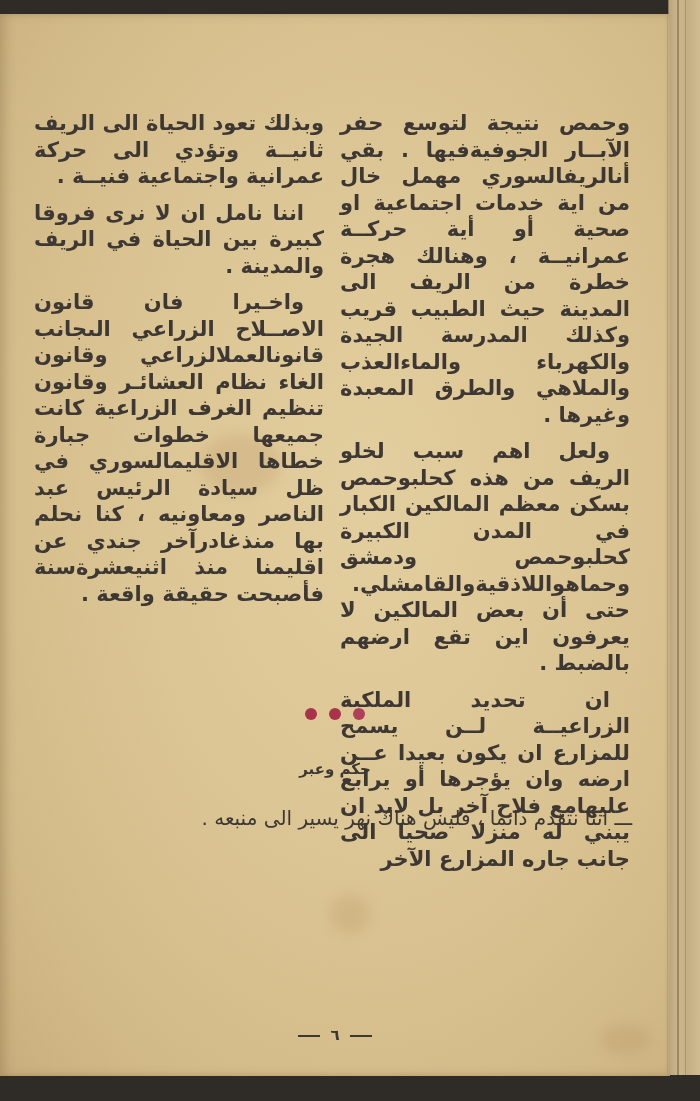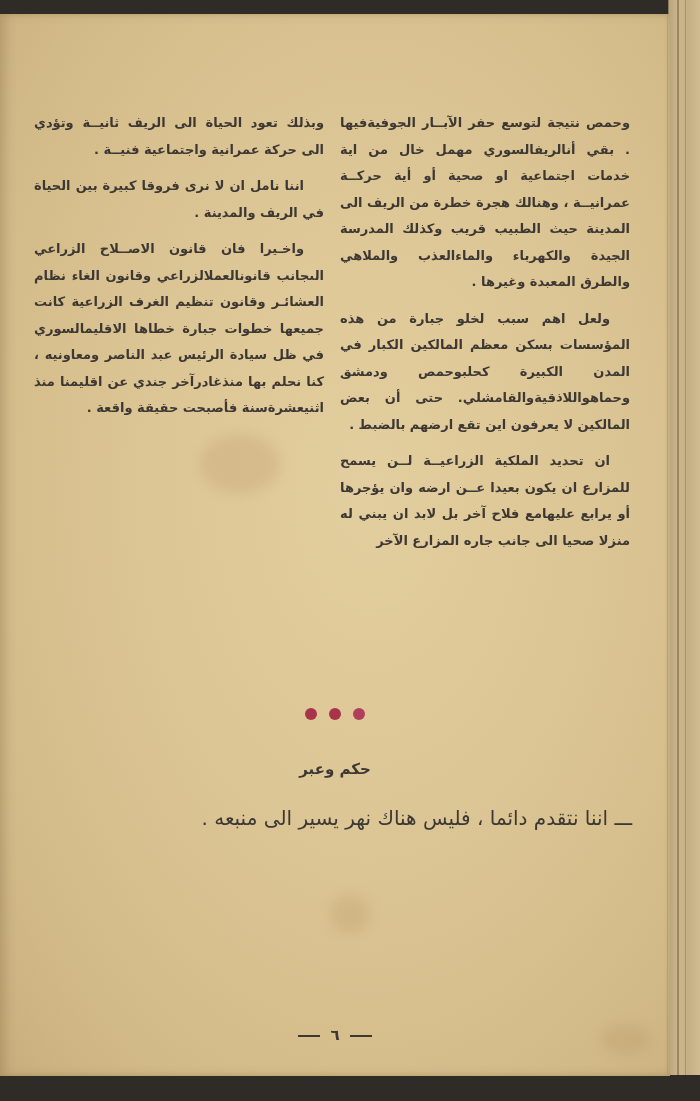--- a/index.html
+++ b/index.html
@@ -59,21 +59,21 @@
       width: 1px;
       height: 1062px;
       background: #b5a077;
     }
     .col {
       position: absolute;
       top: 96px;
       width: 290px;
       font-family: "DejaVu Sans", sans-serif;
       font-weight: bold;
-      font-size: 13px;
+      font-size: 21px;
       line-height: 26.5px;
       text-align: justify;
       text-align-last: right;
       color: #3d3833;
     }
     .col-right { right: 40px; }
     .col-left { right: 346px; }
     .col p {
       margin: 0 0 10px 0;
     }
@@ -156,21 +156,21 @@
   </div>
 
   <div class="page">
     <div class="inner-border"></div>
     <div class="stain" style="left:200px; top:420px; width:80px; height:60px;"></div>
     <div class="stain" style="left:330px; top:880px; width:40px; height:40px;"></div>
     <div class="stain" style="left:600px; top:1010px; width:50px; height:30px;"></div>
 
     <div class="col col-right">
       <p>وحمص نتيجة لتوسع حفر الآبــار الجوفيةفيها . بقي أنالريفالسوري مهمل خال من اية خدمات اجتماعية او صحية أو أية حركــة عمرانيــة ، وهنالك هجرة خطرة من الريف الى المدينة حيث الطبيب قريب وكذلك المدرسة الجيدة والكهرباء والماءالعذب والملاهي والطرق المعبدة وغيرها .</p>
-      <p class="indent">ولعل اهم سبب لخلو جبارة من هذه المؤسسات بسكن معظم المالكين الكبار في المدن الكبيرة كحلبوحمص ودمشق وحماهواللاذقيةوالقامشلي. حتى أن بعض المالكين لا يعرفون اين تقع ارضهم بالضبط .</p>
+      <p class="indent">ولعل اهم سبب لخلو الريف من هذه كحلبوحمص بسكن معظم المالكين الكبار في المدن الكبيرة كحلبوحمص ودمشق وحماهواللاذقيةوالقامشلي. حتى أن بعض المالكين لا يعرفون اين تقع ارضهم بالضبط .</p>
       <p class="indent">ان تحديد الملكية الزراعيــة لــن يسمح للمزارع ان يكون بعيدا عــن ارضه وان يؤجرها أو يرابع عليهامع فلاح آخر بل لابد ان يبني له منزلا صحيا الى جانب جاره المزارع الآخر</p>
     </div>
 
     <div class="col col-left">
       <p>وبذلك تعود الحياة الى الريف ثانيــة وتؤدي الى حركة عمرانية واجتماعية فنيــة .</p>
       <p class="indent">اننا نامل ان لا نرى فروقا كبيرة بين الحياة في الريف والمدينة .</p>
       <p class="indent">واخـيرا فان قانون الاصــلاح الزراعي الىجانب قانونالعملالزراعي وقانون الغاء نظام العشائـر وقانون تنظيم الغرف الزراعية كانت جميعها خطوات جبارة خطاها الاقليمالسوري في ظل سيادة الرئيس عبد الناصر ومعاونيه ، كنا نحلم بها منذغادرآخر جندي عن اقليمنا منذ اثنيعشرةسنة فأصبحت حقيقة واقعة .</p>
     </div>
 
     <div class="dots">

